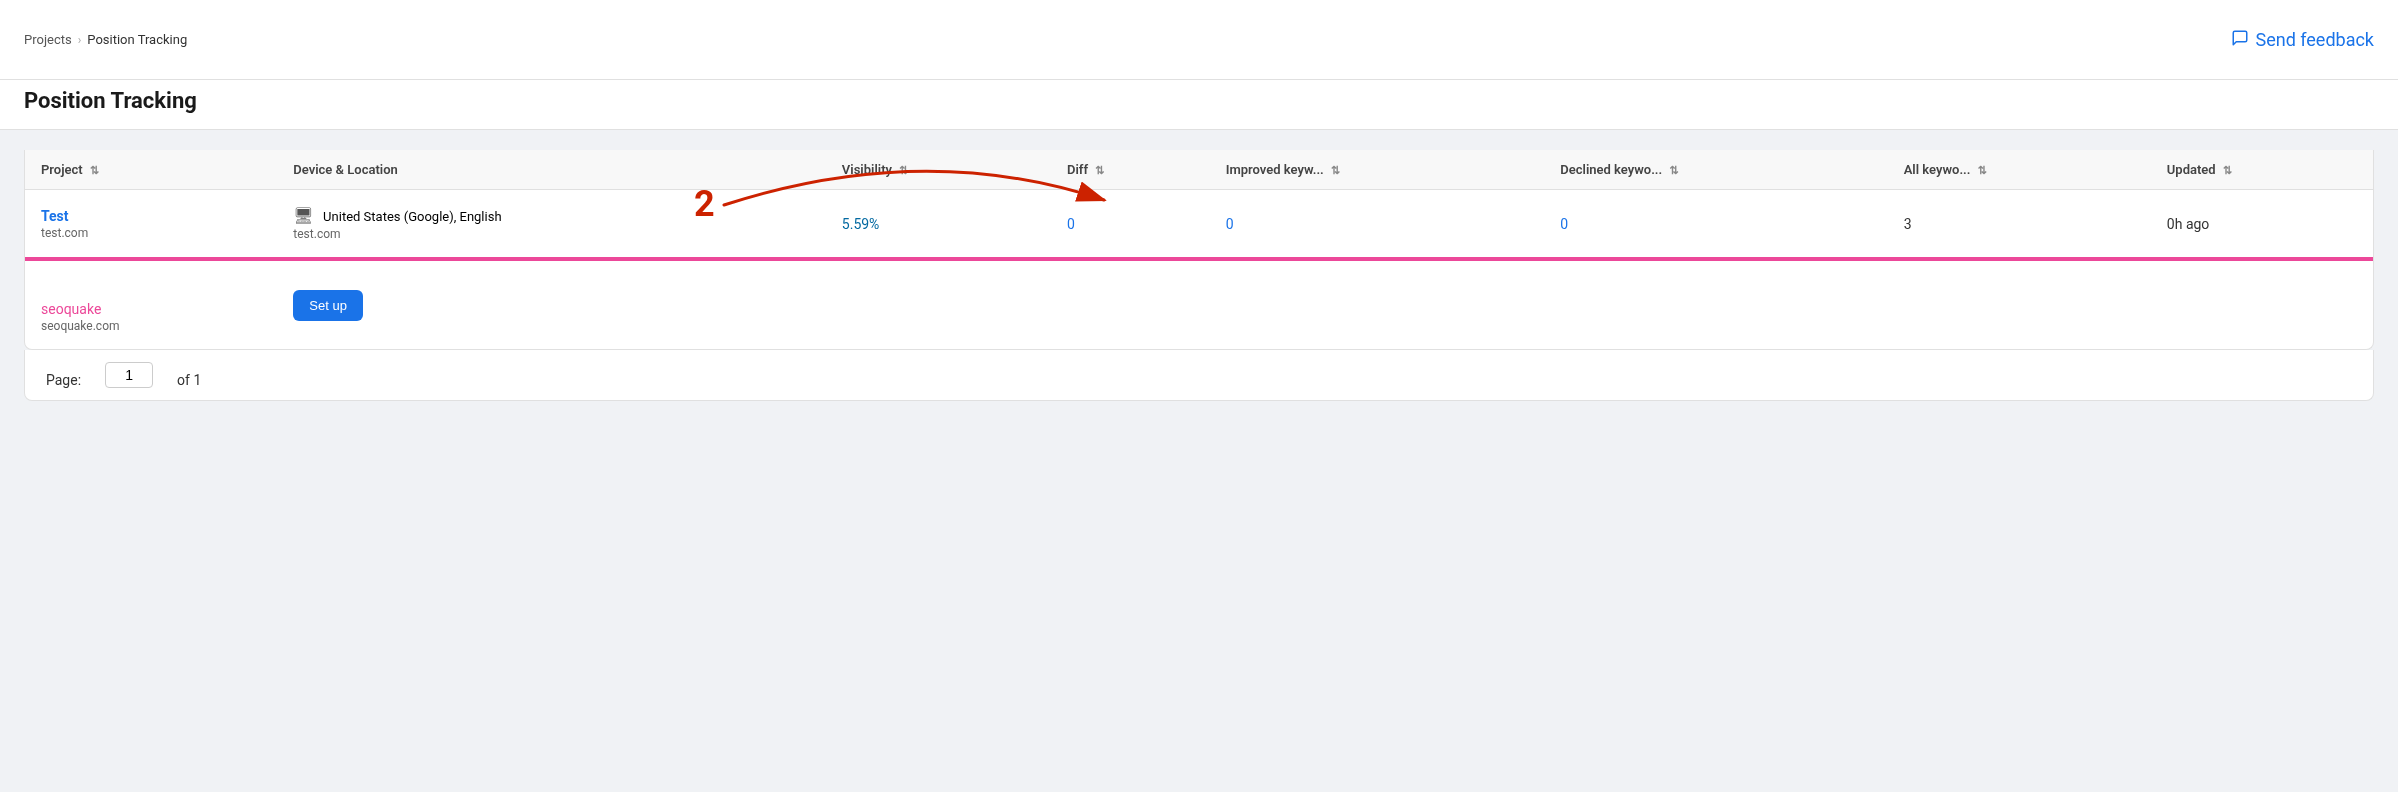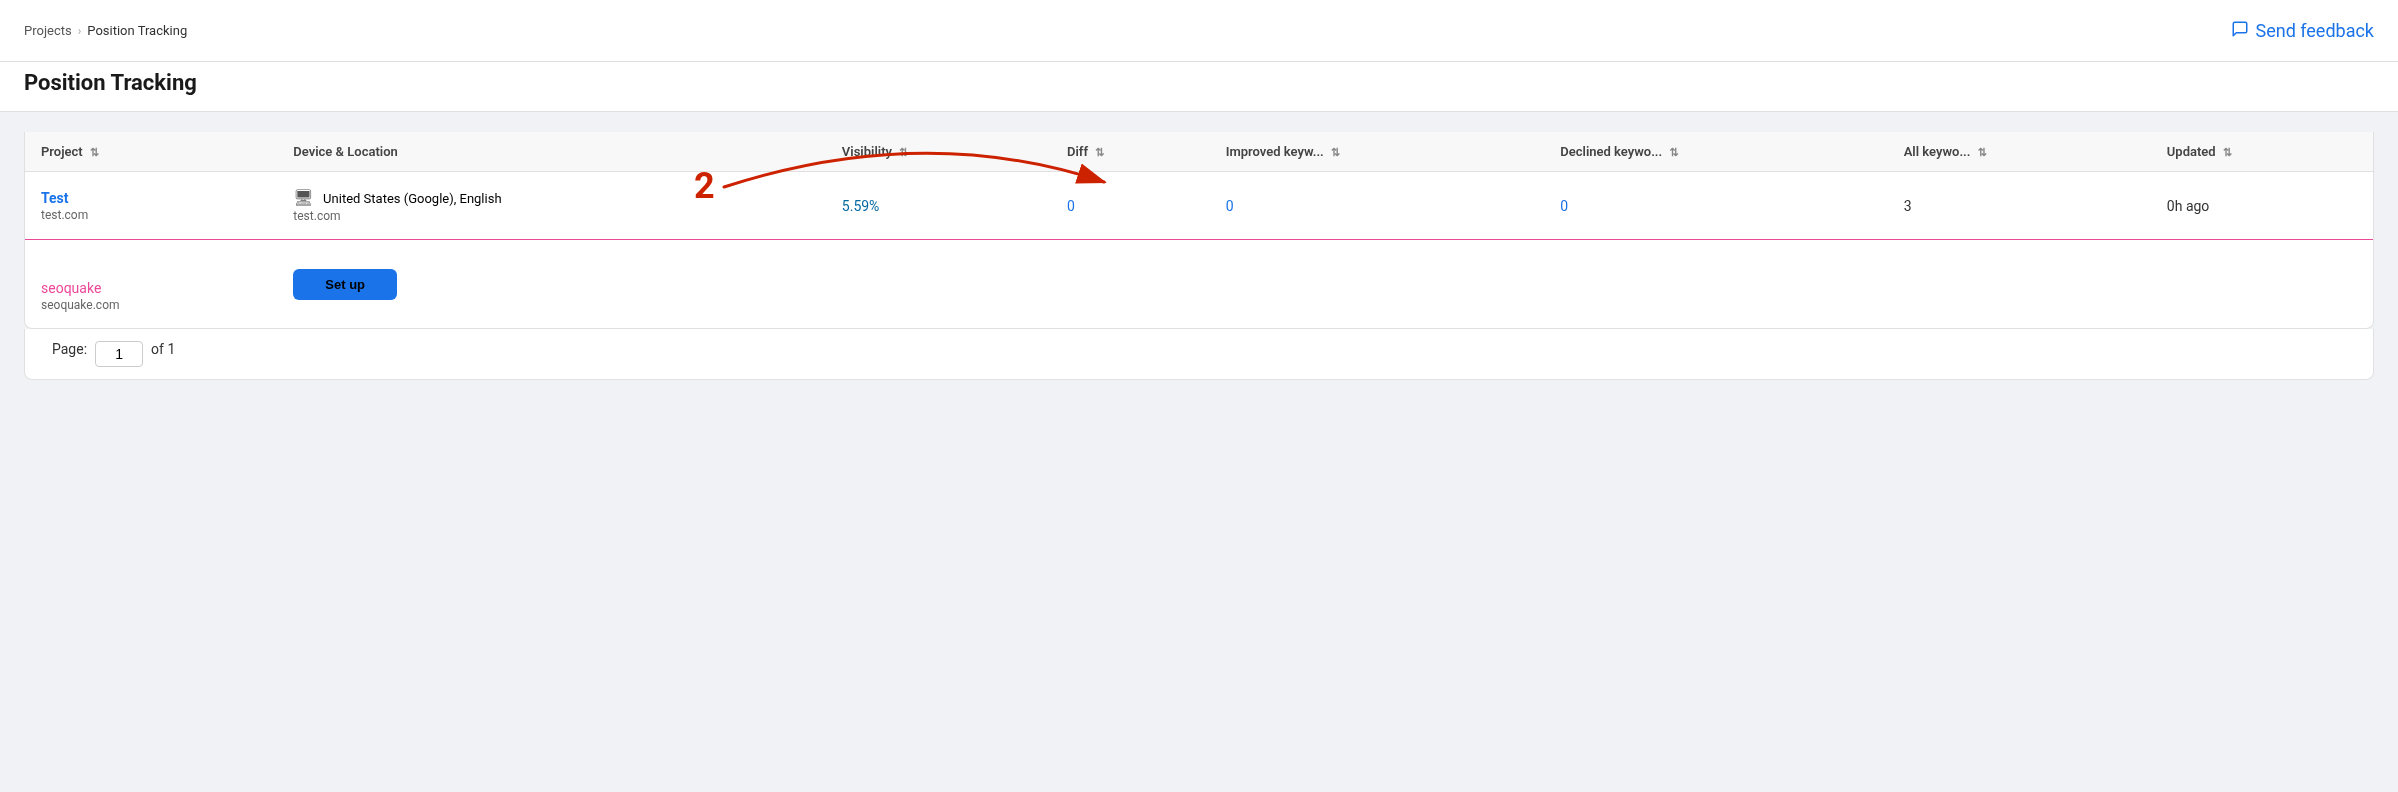--- a/index.html
+++ b/index.html
@@ -5,21 +5,21 @@
     * { box-sizing: border-box; margin: 0; padding: 0; }
     body {
       font-family: -apple-system, BlinkMacSystemFont, 'Segoe UI', Roboto, Arial, sans-serif;
       background: #f0f2f5;
       font-size: 14px;
       color: #333;
     }
     .top-bar {
       background: #fff;
       padding: 0 24px;
-      height: 62px;
+      height: 80px;
       display: flex;
       align-items: center;
       justify-content: space-between;
       border-bottom: 1px solid #e0e0e0;
     }
     .breadcrumb {
       display: flex;
       align-items: center;
       gap: 6px;
       font-size: 13px;
@@ -142,21 +142,21 @@
       font-weight: 600;
       color: #444;
       white-space: nowrap;
     }
     thead th .sort-icon {
       font-size: 11px;
       color: #888;
       margin-left: 4px;
     }
     tbody tr {
-      border-bottom: 1px solid #ec4899;
+      border-bottom: 4px solid #ec4899;
     }
     tbody tr:last-child {
       border-bottom: none;
     }
     tbody td {
       padding: 16px 16px;
       font-size: 14px;
       color: #333;
       vertical-align: middle;
     }
@@ -196,37 +196,37 @@
     .all-kw-val {
       font-size: 14px;
       color: #333;
     }
     .updated-val {
       font-size: 14px;
       color: #333;
     }
     .setup-btn {
       background: #1a73e8;
-      color: #000000;
+      color: #ffffff;
       border: none;
       border-radius: 6px;
-      padding: 8px 32px;
-      font-size: 13px;
-      font-weight: 700;
+      padding: 8px 16px;
+      font-size: 13px;
+      font-weight: 400;
       cursor: pointer;
     }
     .pagination {
       background: #fff;
       border: 1px solid #e0e0e0;
       border-top: none;
       border-radius: 0 0 8px 8px;
-      padding: 12px 27px;
-      display: flex;
-      align-items: flex-start;
-      gap: 8px;
+      padding: 12px 21px;
+      display: flex;
+      align-items: flex-end;
+      gap: 24px;
       font-size: 14px;
       color: #333;
     }
     .page-input {
       width: 48px;
       border: 1px solid #ccc;
       border-radius: 4px;
       padding: 4px 8px;
       font-size: 14px;
       text-align: center;

